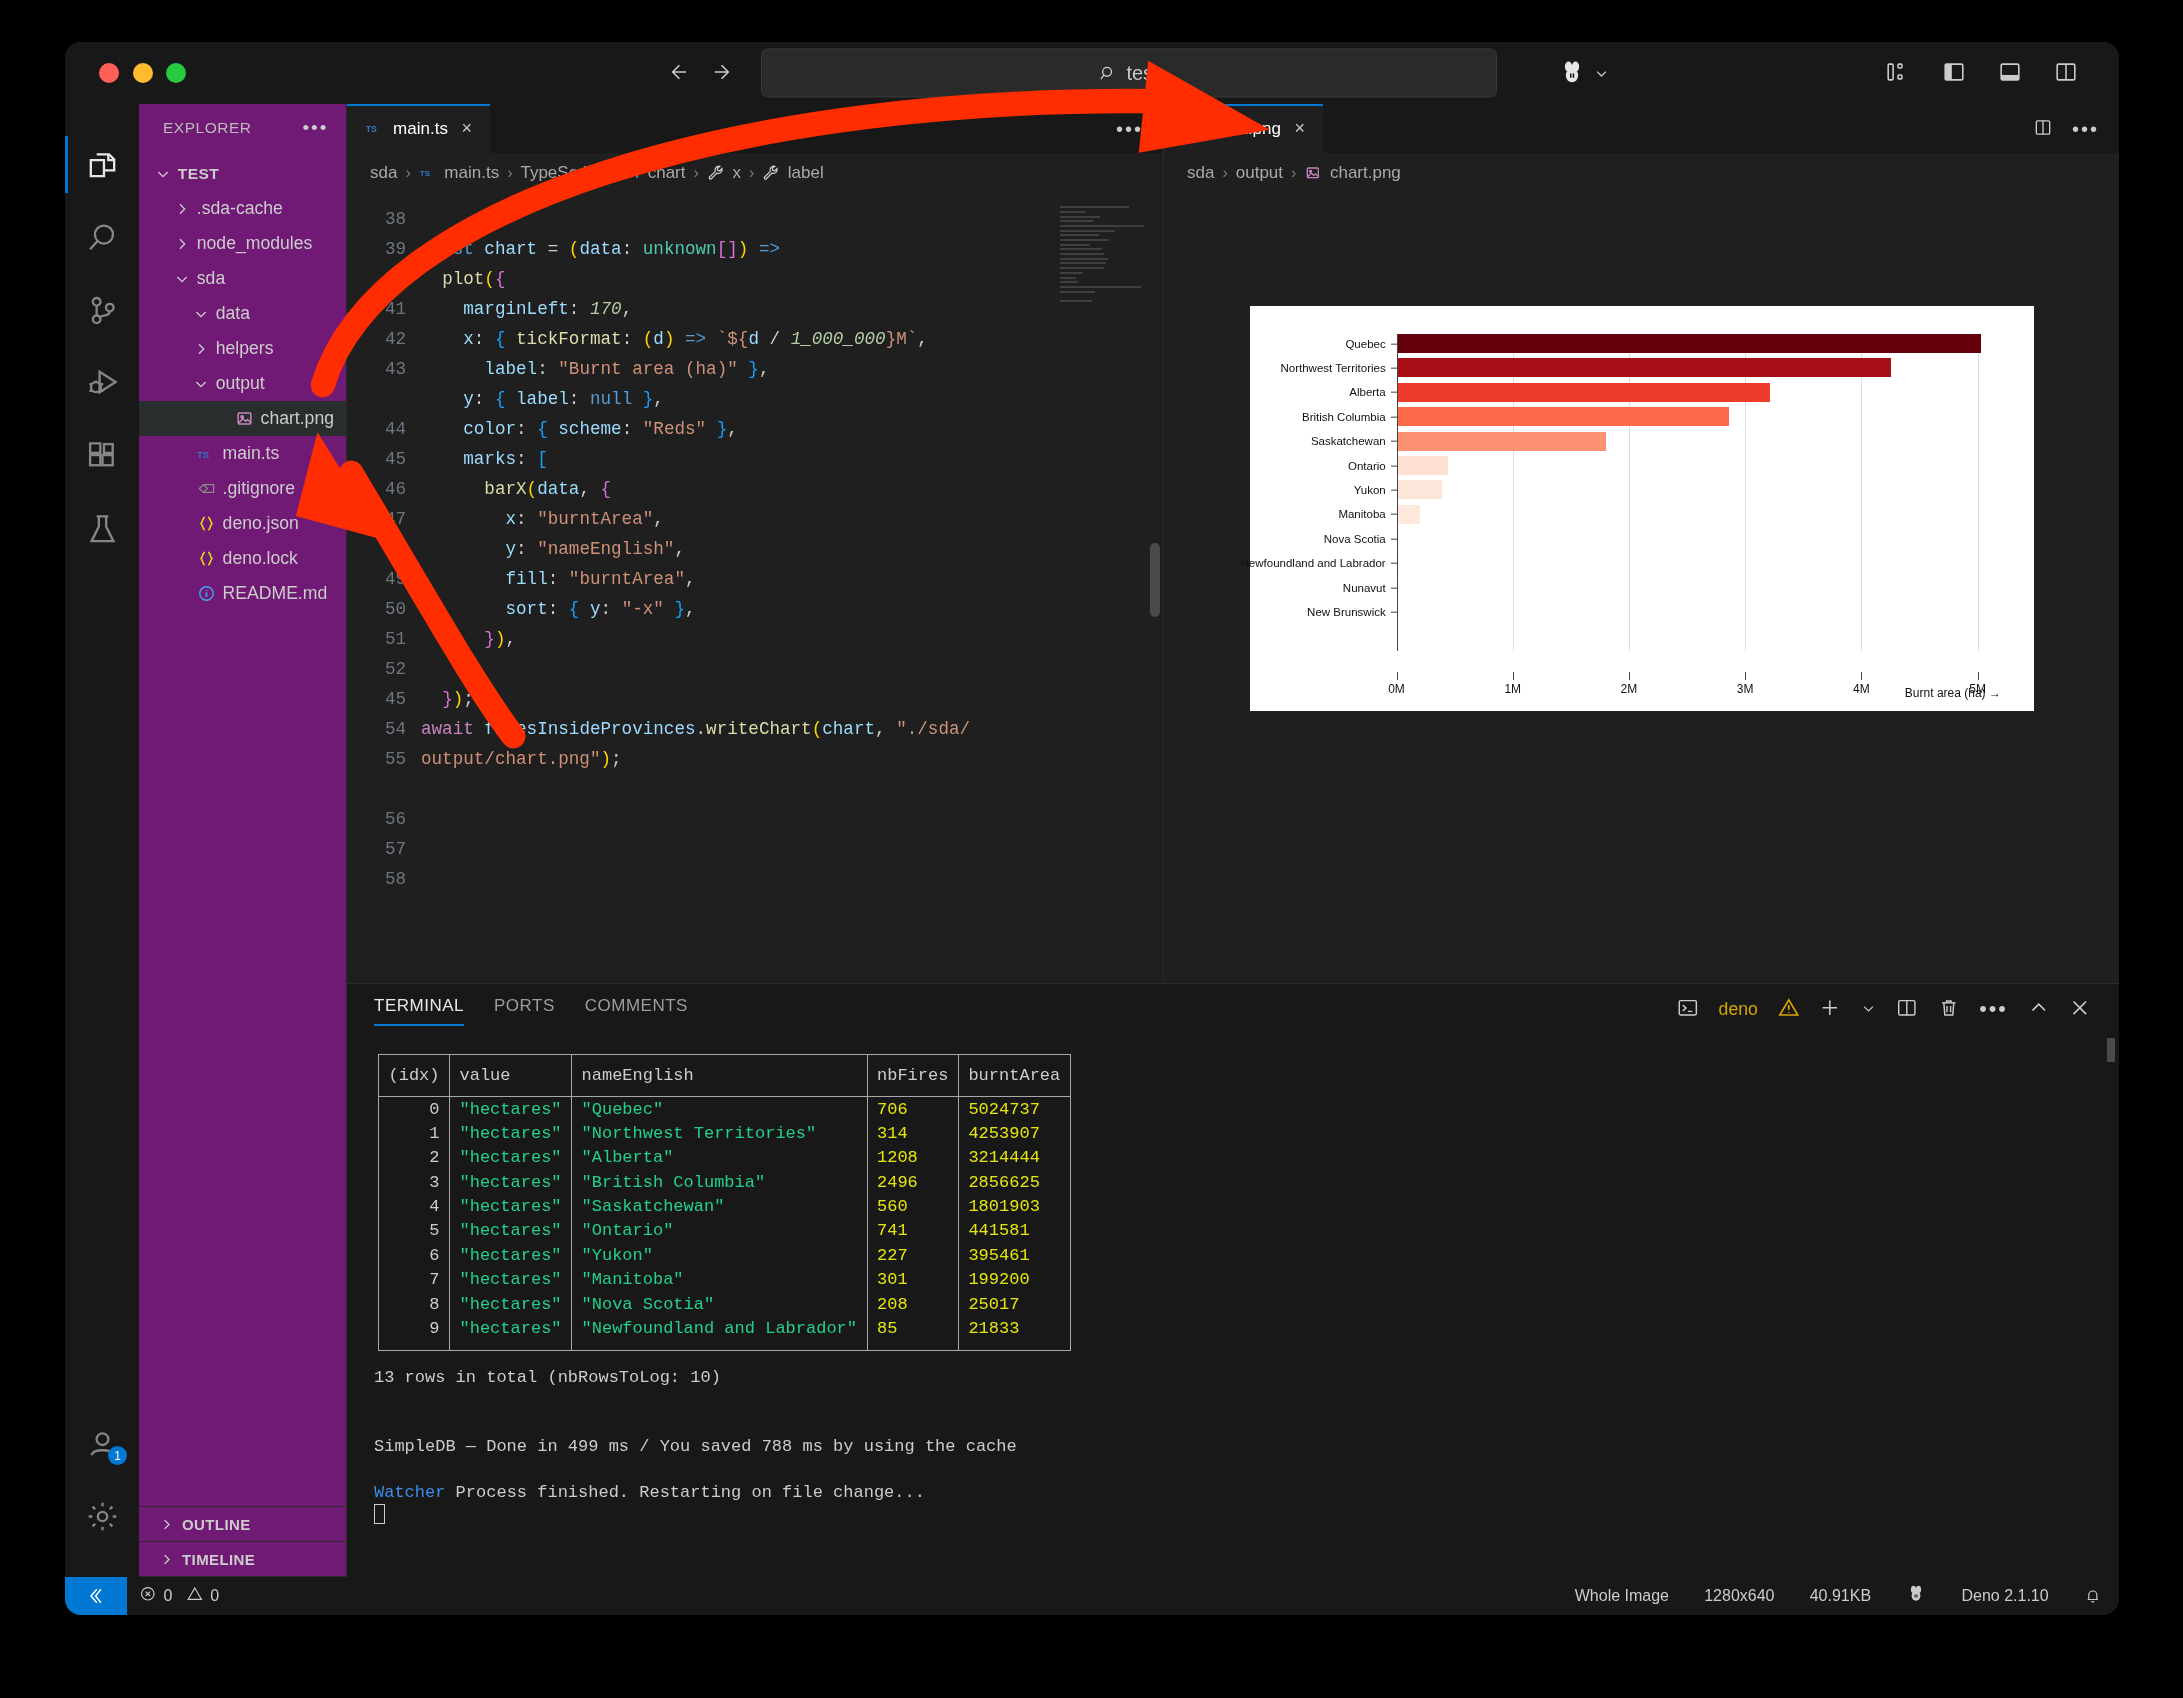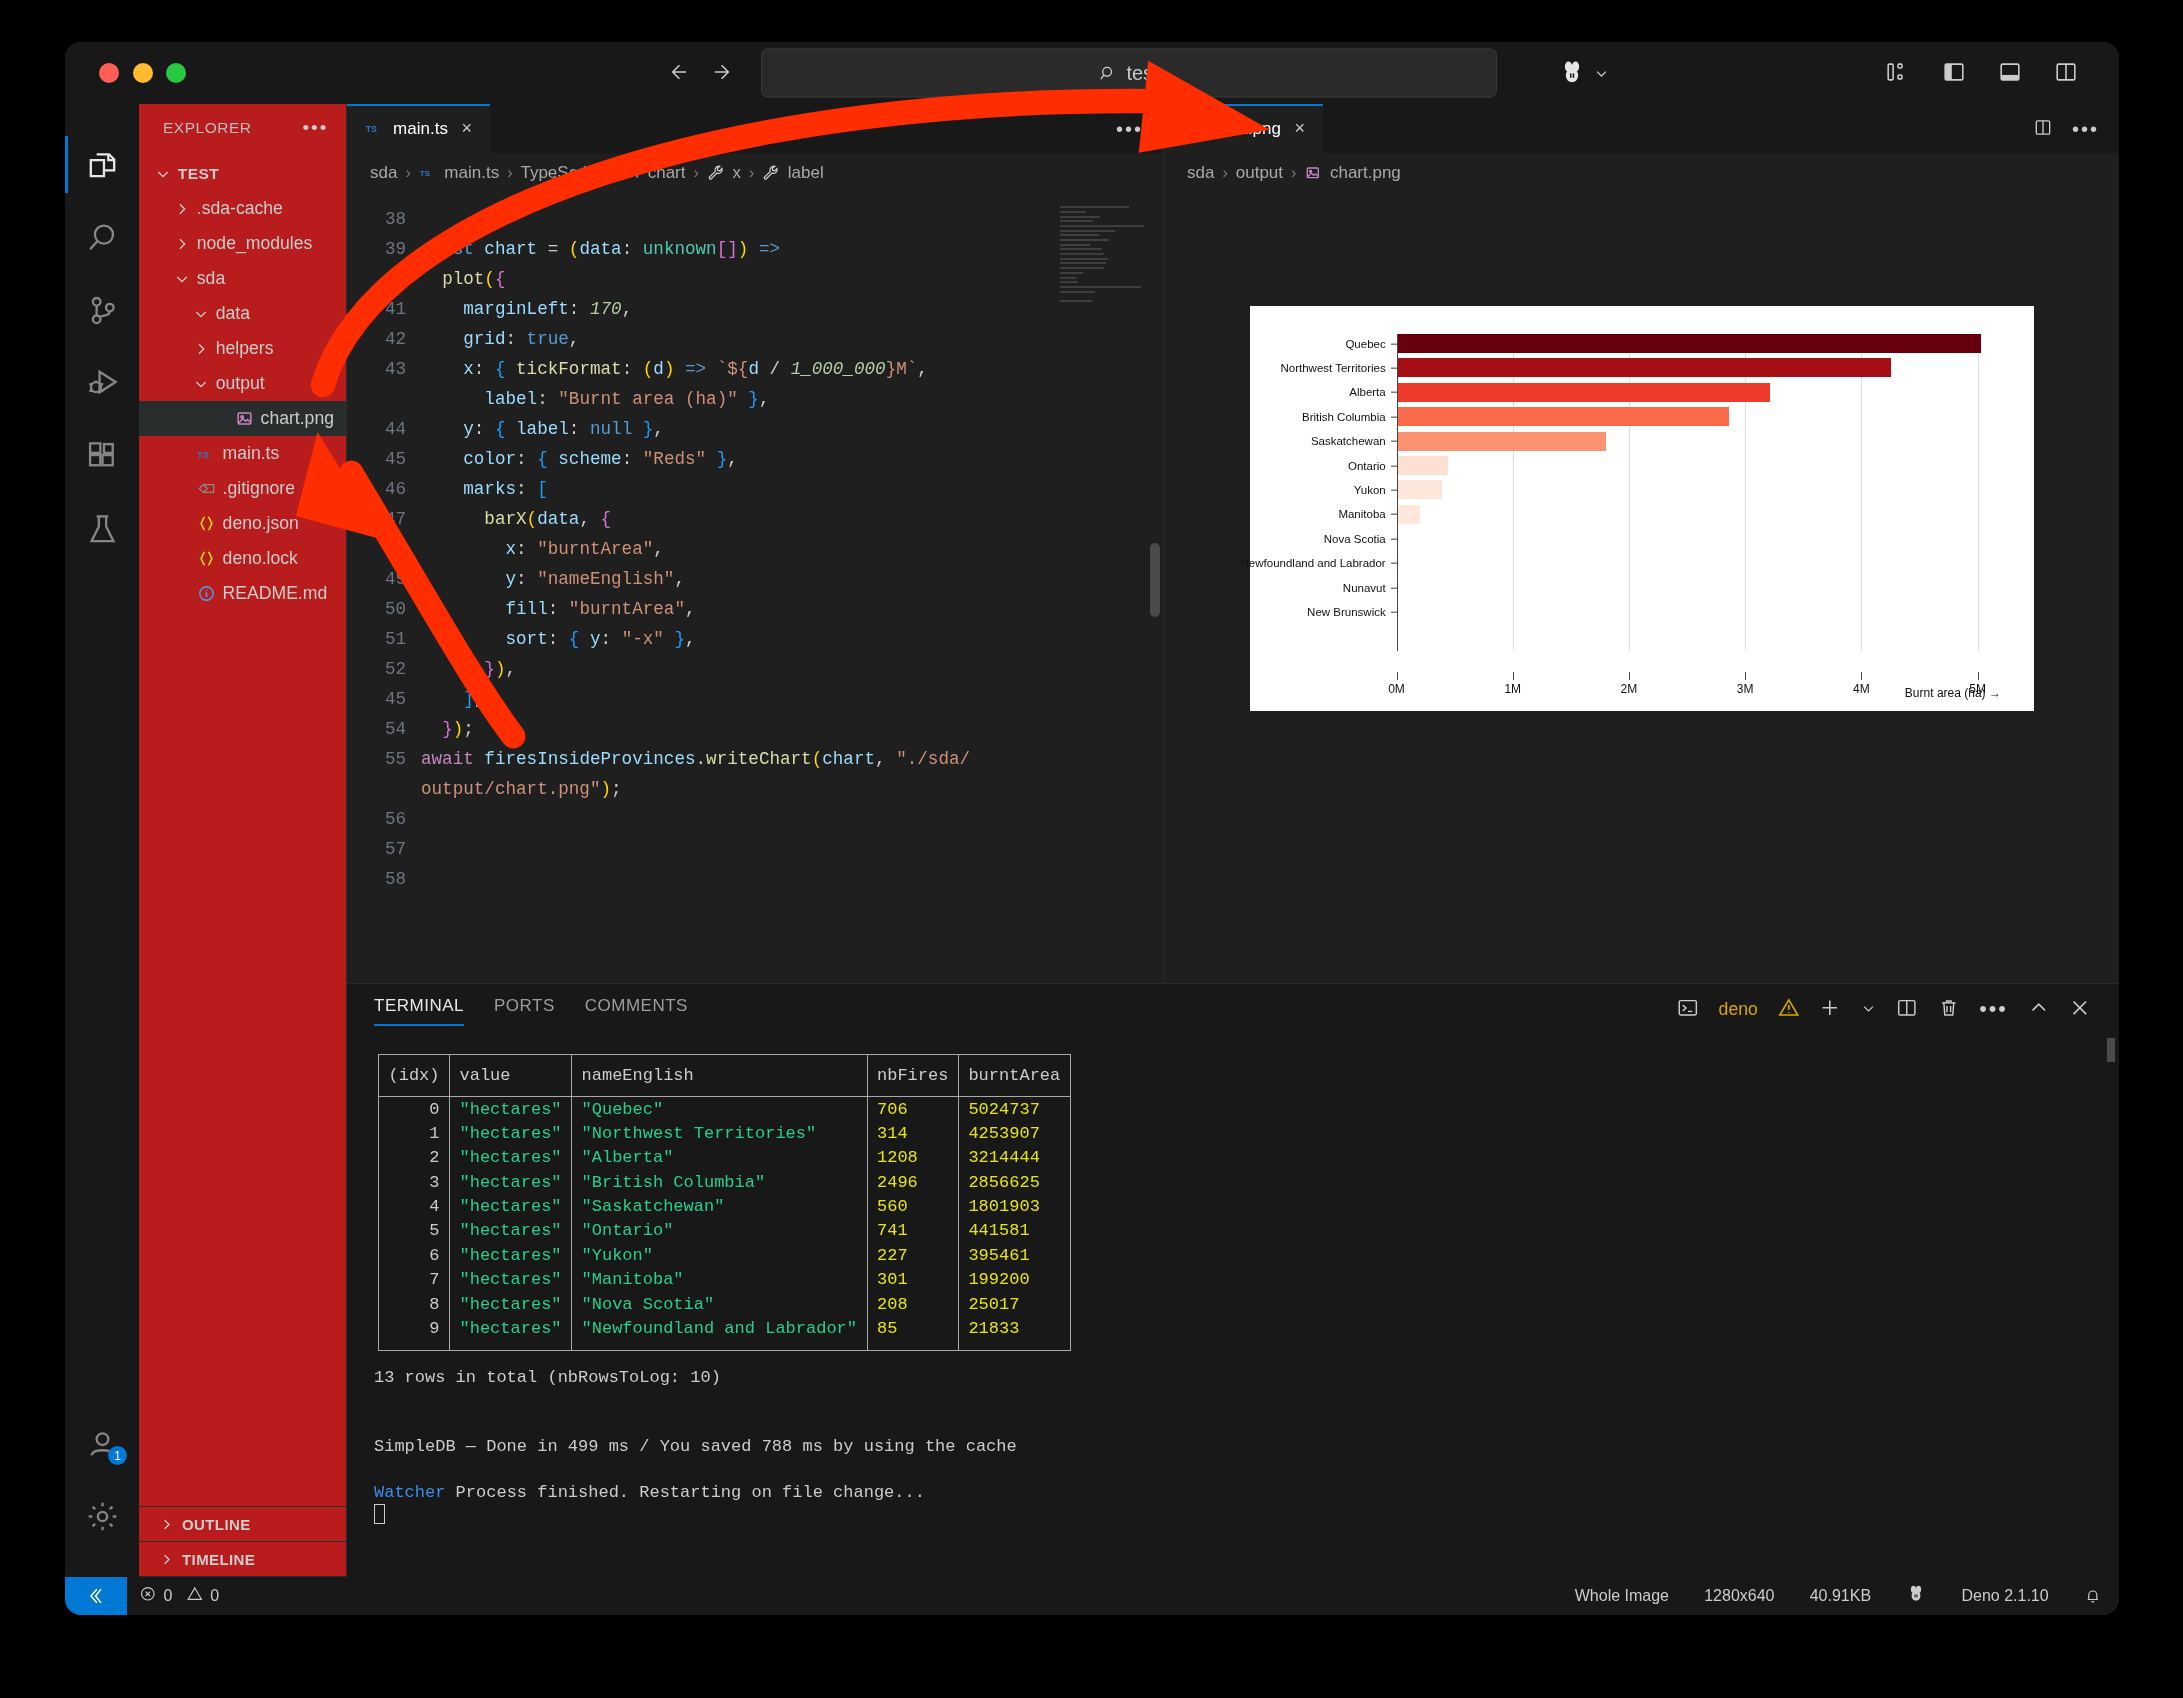--- a/index.html
+++ b/index.html
@@ -73,21 +73,21 @@
   .act-item.active::before {
     content:''; position:absolute; left:0; top:8px; bottom:8px; width:2.7px; background:#0078d4;
   }
   .act-item.active svg { stroke: #e7e7e7; }
   .act-bottom { margin-top: auto; padding-bottom: 24px; display:flex; flex-direction:column; }
   .badge-acct { position:absolute; right:12px; bottom:15px; width:19px; height:19px; border-radius:50%; background:#0078d4; color:#fff; font-size:12px; display:flex; align-items:center; justify-content:center; }
 
   
   .sidebar {
     width: 208px; flex: 0 0 208px;
-    background: #b91c1c;
+    background: #701a75;
     display: flex; flex-direction: column;
     border-right: 0.7px solid #2b2b2b;
   }
   .side-head {
     height: 47px; display:flex; align-items:center; justify-content: space-between;
     padding: 0 17.6px 0 24px;
   }
   .side-head .ttl { color:#bbbbbb; font-size: 15.5px; letter-spacing: 0.5px; }
   .side-head .dots { color:#cccccc; font-size: 19px; letter-spacing:2px; line-height:0.4; }
 
@@ -551,21 +551,20 @@
                   <div></div>
                   <div>56</div>
                   <div>57</div>
                   <div>58</div>
                 </div>
               <div class="codelines">
                 <div class="cl">&nbsp;</div>
                 <div class="cl"><span class="k">const</span> <span class="va">chart</span> <span class="pl">=</span> <span class="pn">(</span><span class="va">data</span><span class="pl">:</span> <span class="ty">unknown</span><span class="pm">[]</span><span class="pn">)</span> <span class="k">=&gt;</span></div>
                 <div class="cl">  <span class="fn">plot</span><span class="pn">(</span><span class="pm">{</span></div>
                 <div class="cl">    <span class="va">marginLeft</span><span class="pl">:</span> <span class="nu">170</span><span class="pl">,</span></div>
-                <div class="cl">    <span class="va">grid</span><span class="pl">:</span> <span class="k">true</span><span class="pl">,</span></div>
                 <div class="cl">    <span class="va">x</span><span class="pl">:</span> <span class="pb">{</span> <span class="fn">tickFormat</span><span class="pl">:</span> <span class="pn">(</span><span class="va">d</span><span class="pn">)</span> <span class="k">=&gt;</span> <span class="st">`${</span><span class="va">d</span> <span class="pl">/</span> <span class="nu">1_000_000</span><span class="st">}M`</span><span class="pl">,</span></div>
                 <div class="cl">      <span class="va">label</span><span class="pl">:</span> <span class="st">"Burnt area (ha)"</span> <span class="pb">}</span><span class="pl">,</span></div>
                 <div class="cl">    <span class="va">y</span><span class="pl">:</span> <span class="pb">{</span> <span class="va">label</span><span class="pl">:</span> <span class="k">null</span> <span class="pb">}</span><span class="pl">,</span></div>
                 <div class="cl">    <span class="va">color</span><span class="pl">:</span> <span class="pb">{</span> <span class="va">scheme</span><span class="pl">:</span> <span class="st">"Reds"</span> <span class="pb">}</span><span class="pl">,</span></div>
                 <div class="cl">    <span class="va">marks</span><span class="pl">:</span> <span class="pb">[</span></div>
                 <div class="cl">      <span class="fn">barX</span><span class="pn">(</span><span class="va">data</span><span class="pl">,</span> <span class="pm">{</span></div>
                 <div class="cl">        <span class="va">x</span><span class="pl">:</span> <span class="st">"burntArea"</span><span class="pl">,</span></div>
                 <div class="cl">        <span class="va">y</span><span class="pl">:</span> <span class="st">"nameEnglish"</span><span class="pl">,</span></div>
                 <div class="cl">        <span class="va">fill</span><span class="pl">:</span> <span class="st">"burntArea"</span><span class="pl">,</span></div>
                 <div class="cl">        <span class="va">sort</span><span class="pl">:</span> <span class="pb">{</span> <span class="va">y</span><span class="pl">:</span> <span class="st">"-x"</span> <span class="pb">}</span><span class="pl">,</span></div>

